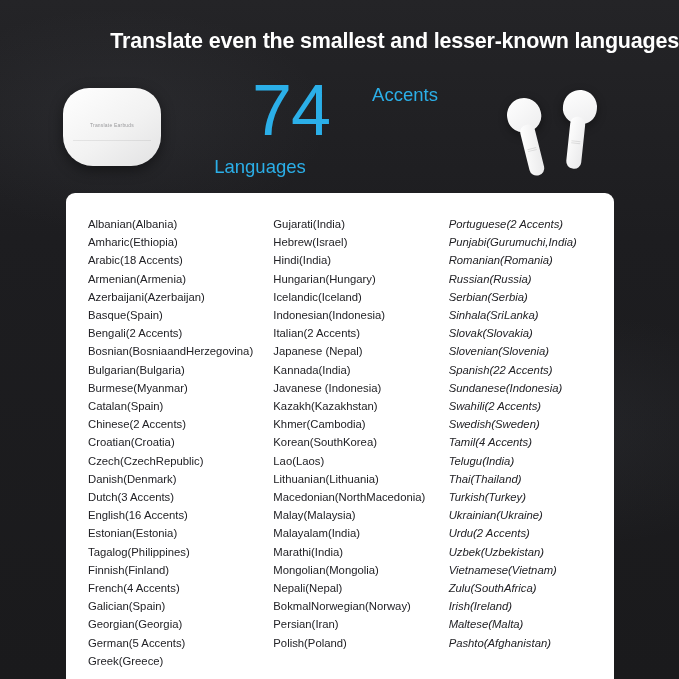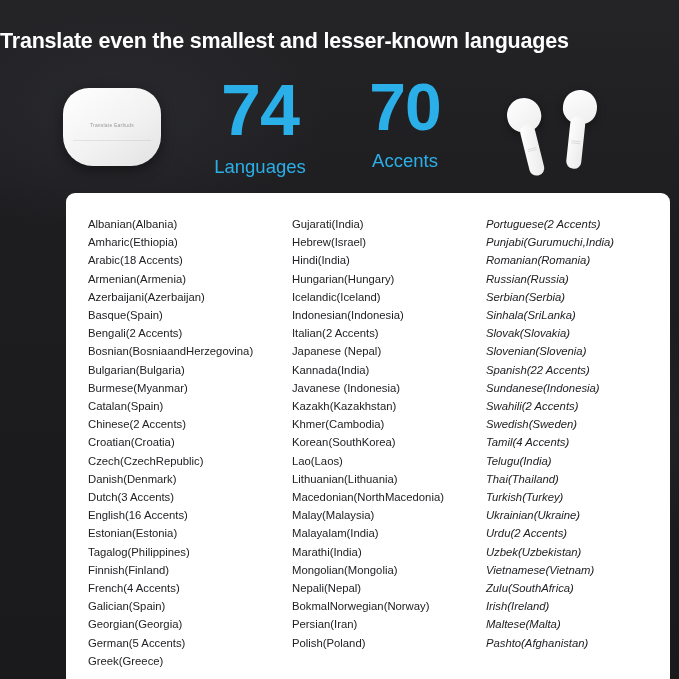--- a/index.html
+++ b/index.html
@@ -25,21 +25,21 @@
     position: absolute;
     inset: 0;
     background:
       radial-gradient(ellipse 300px 160px at 120px 120px, rgba(120,125,135,0.10), transparent 70%),
       radial-gradient(ellipse 320px 170px at 560px 430px, rgba(110,118,130,0.10), transparent 70%),
       radial-gradient(ellipse 400px 200px at 340px 640px, rgba(90,96,108,0.10), transparent 70%);
     pointer-events: none;
   }
   .headline {
     position: relative;
-    text-align: left;
+    text-align: right;
     color: #ffffff;
     font-size: 21.5px;
     font-weight: bold;
     letter-spacing: -0.2px;
     padding-top: 29px;
   }
 
   .stats {
     position: relative;
     height: 130px;
@@ -76,23 +76,24 @@
 
   .numblock {
     position: absolute;
     text-align: center;
   }
   .numblock.n1 { left: 190px; top: 8px; width: 140px; }
   .numblock.n2 { left: 340px; top: 8px; width: 130px; }
   .bignum {
     color: #2bafe8;
     font-size: 66px;
-    font-weight: bold;
+    font-weight: normal;
     line-height: 1;
     letter-spacing: -1px;
+    text-align: right;
   }
   .numblock.n1 .bignum { font-size: 72px; }
   .sublabel {
     color: #2bafe8;
     font-size: 18.5px;
     margin-top: 10px;
     text-align: center;
   }
 
   
@@ -122,21 +123,21 @@
     width: 9px; height: 3px;
     border-top: 1px solid rgba(0,0,0,0.10);
     border-bottom: 1px solid rgba(0,0,0,0.10);
   }
 
   
   .panel {
     position: absolute;
     left: 66px;
     top: 193px;
-    width: 604px;
+    width: 548px;
     height: 486px;
     background: #ffffff;
     border-radius: 9px 9px 0 0;
     padding: 22px 18px 0 22px;
   }
   .cols {
     display: flex;
     gap: 0;
   }
   .col { width: 33.33%; }
@@ -164,21 +165,20 @@
       <div class="case-label">Translate Earbuds</div>
       <div class="case-seam"></div>
     </div>
 
     <div class="numblock n1">
       <div class="bignum">74</div>
       <div class="sublabel">Languages</div>
     </div>
 
     <div class="numblock n2">
-      <div class="bignum">70</div>
       <div class="sublabel">Accents</div>
     </div>
 
     <div class="buds">
       <div class="bud left">
         <div class="stem">
             <div class="mark"></div>
           </div>
       </div>
       <div class="bud right">

